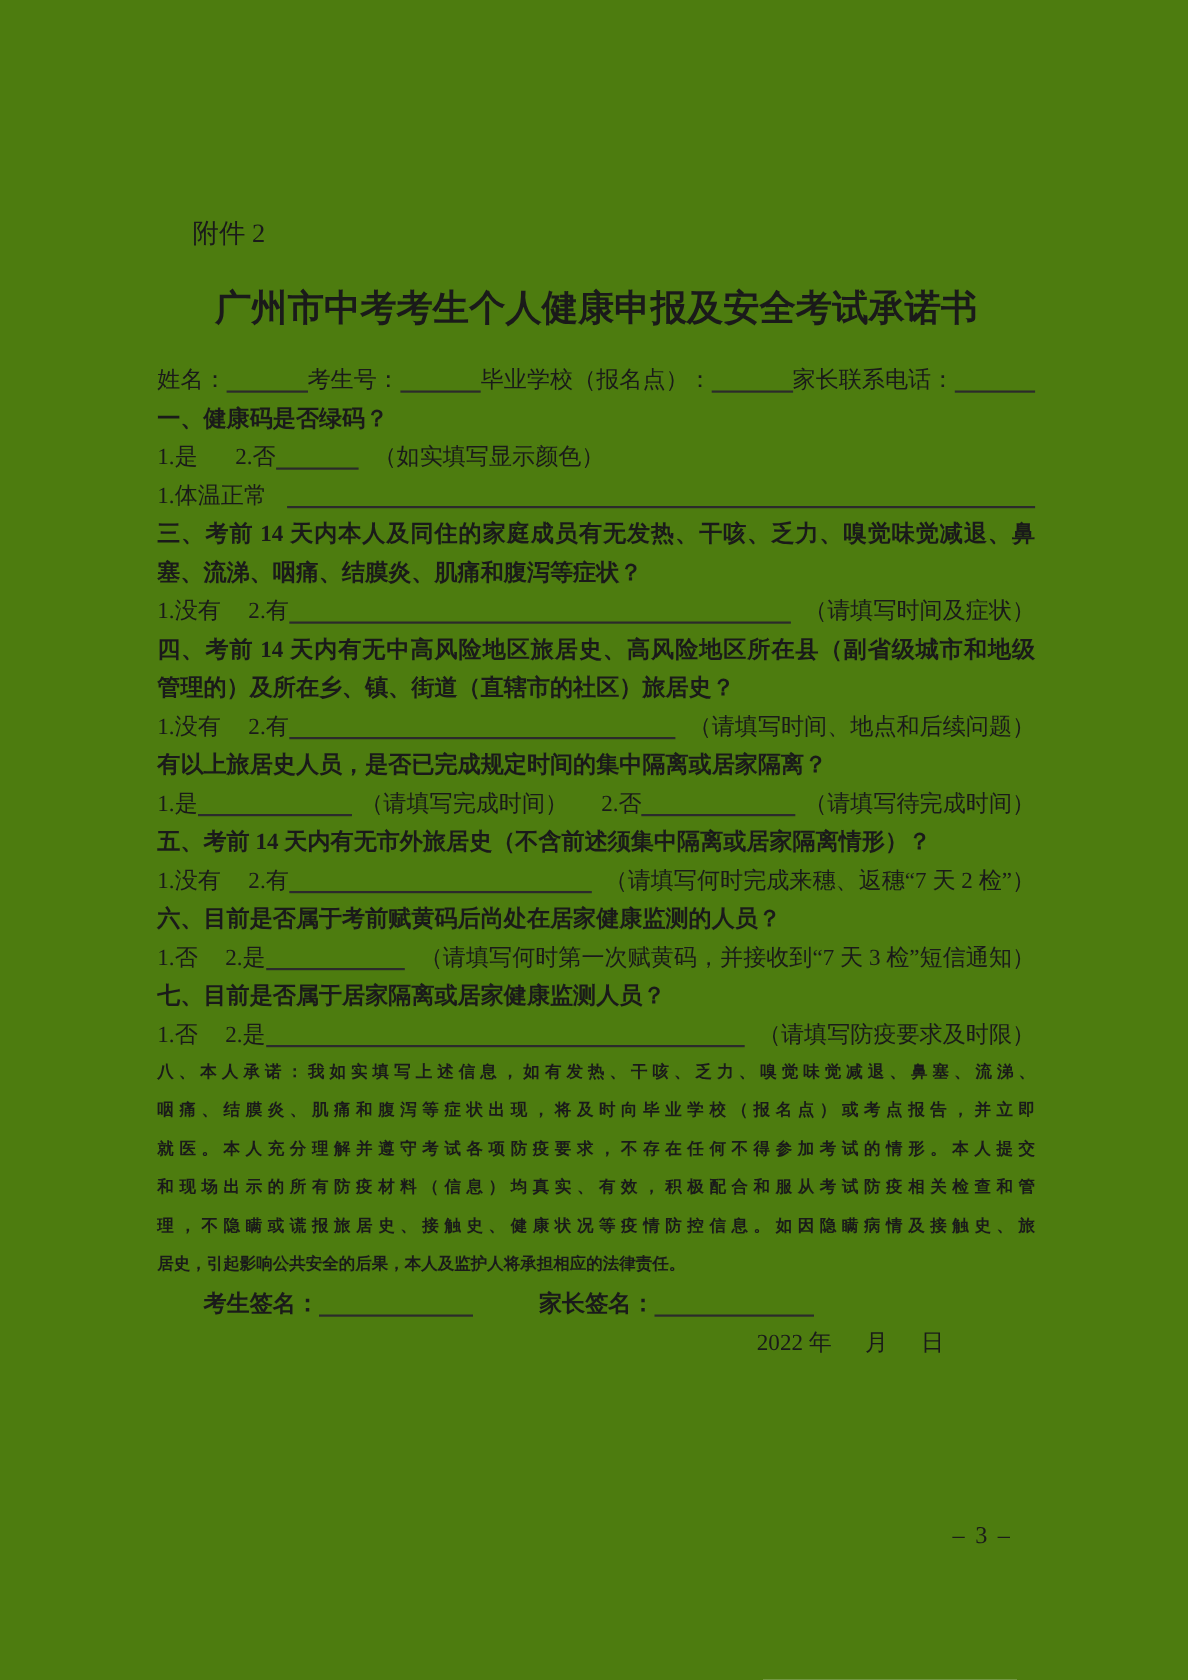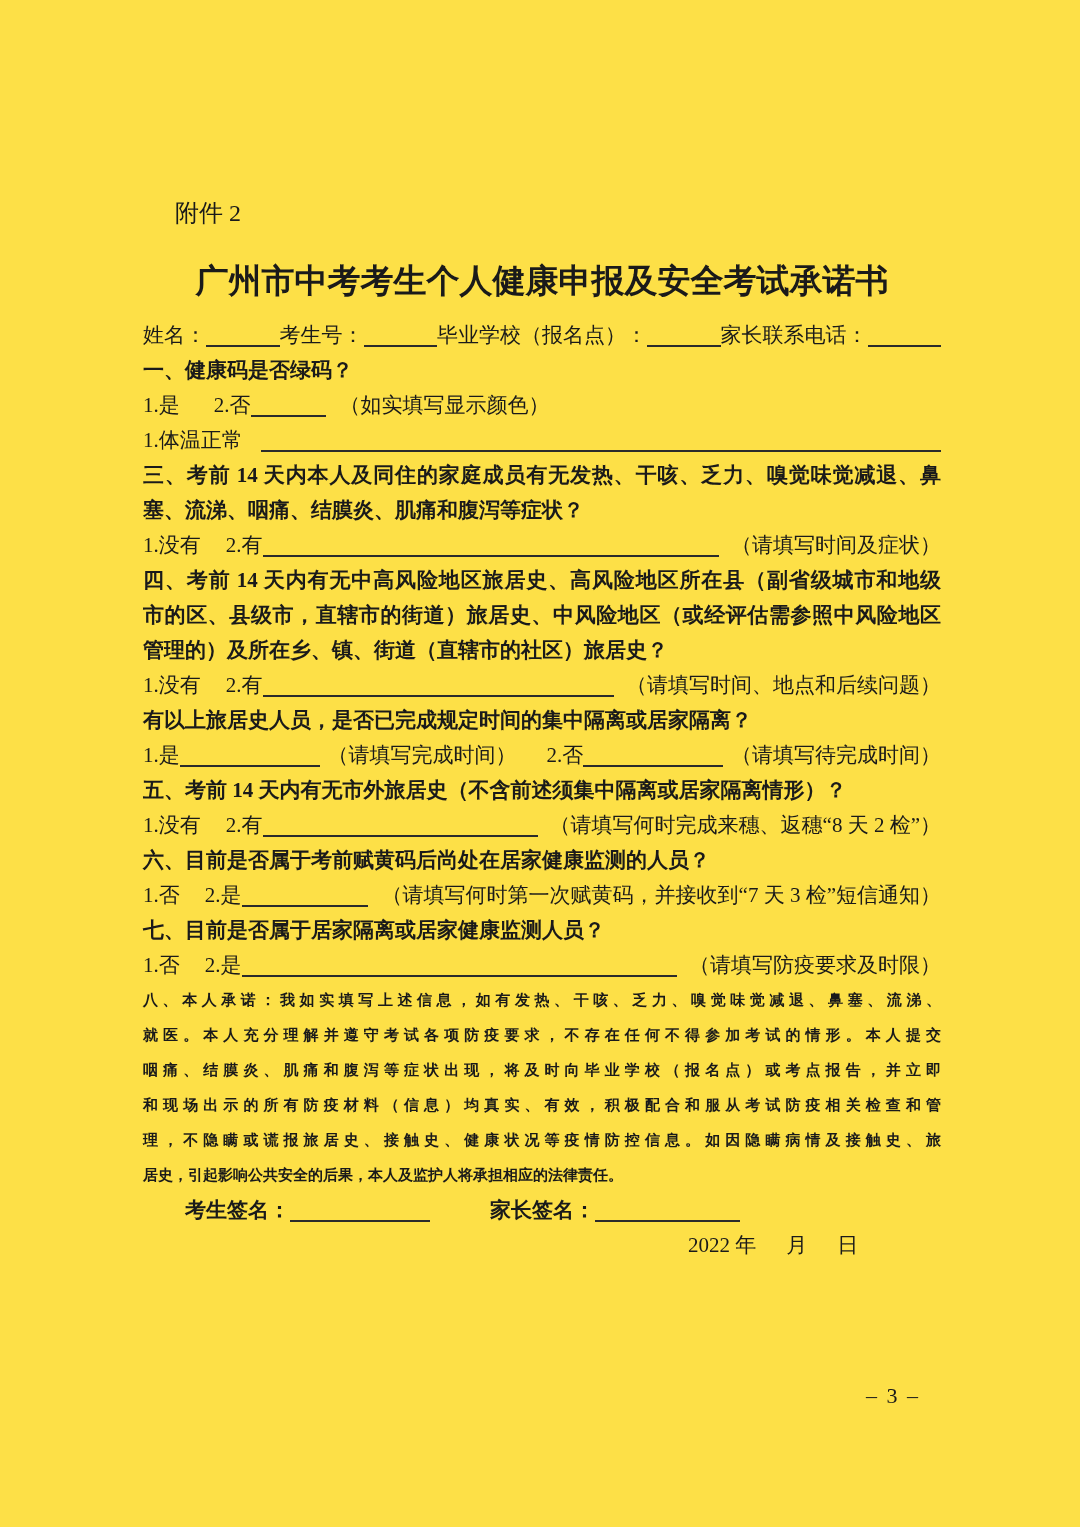--- a/index.html
+++ b/index.html
@@ -6,40 +6,40 @@
   html, body { margin: 0; padding: 0; }
   body {
     width: 1080px; height: 1527px;
     background: #ffffff;
     font-family: "Liberation Serif", serif;
     color: #1a1a1a;
   }
   .page {
     position: relative;
     width: 1080px; height: 1527px;
-    background: #fde047;
+    background: #4d7c0f;
     overflow: hidden;
   }
   .content {
     position: absolute; left: 143px; top: 0;
     width: 798px;
   }
   .attachment {
     padding-top: 196px;
     font-size: 24px; line-height: 34px;
     text-indent: 32px;
   }
   .doc-title {
     margin-top: 26px;
     font-size: 33px; font-weight: 700;
     line-height: 50px;
     text-align: center;
     white-space: nowrap;
   }
-  .lines { margin-top: 12px; }
+  .lines { margin-top: 22px; }
   .line {
     height: 35px; line-height: 35px;
     font-size: 21px;
   }
   .textline.just {
     text-align: justify;
     text-align-last: justify;
   }
   .flexline { display: flex; align-items: flex-end; }
   .flexline .run { white-space: pre; flex: 0 0 auto; line-height: 35px; }
@@ -94,21 +94,20 @@
         <div class="line textline heading"><span class="run">塞、流涕、咽痛、结膜炎、肌痛和腹泻等症状？</span></div>
         <div class="line flexline answer">
           <span class="run">1.没有</span>
           <span class="gap" style="width: 25px;"></span>
           <span class="run">2.有</span>
           <span class="blank fill"></span>
           <span class="gap" style="width: 12px;"></span>
           <span class="run">（请填写时间及症状）</span>
         </div>
         <div class="line textline heading just"><span class="run">四、考前 14 天内有无中高风险地区旅居史、高风险地区所在县（副省级城市和地级</span></div>
-        <div class="line textline heading just"><span class="run">市的区、县级市，直辖市的街道）旅居史、中风险地区（或经评估需参照中风险地区</span></div>
         <div class="line textline heading"><span class="run">管理的）及所在乡、镇、街道（直辖市的社区）旅居史？</span></div>
         <div class="line flexline answer">
           <span class="run">1.没有</span>
           <span class="gap" style="width: 25px;"></span>
           <span class="run">2.有</span>
           <span class="blank fill"></span>
           <span class="gap" style="width: 12px;"></span>
           <span class="run">（请填写时间、地点和后续问题）</span>
         </div>
         <div class="line textline heading"><span class="run">有以上旅居史人员，是否已完成规定时间的集中隔离或居家隔离？</span></div>
@@ -123,43 +122,43 @@
           <span class="gap" style="width: 8px;"></span>
           <span class="run">（请填写待完成时间）</span>
         </div>
         <div class="line textline heading"><span class="run">五、考前 14 天内有无市外旅居史（不含前述须集中隔离或居家隔离情形）？</span></div>
         <div class="line flexline answer">
           <span class="run">1.没有</span>
           <span class="gap" style="width: 25px;"></span>
           <span class="run">2.有</span>
           <span class="blank fill"></span>
           <span class="gap" style="width: 12px;"></span>
-          <span class="run">（请填写何时完成来穗、返穗“8 天 2 检”）</span>
+          <span class="run">（请填写何时完成来穗、返穗“7 天 2 检”）</span>
         </div>
         <div class="line textline heading"><span class="run">六、目前是否属于考前赋黄码后尚处在居家健康监测的人员？</span></div>
         <div class="line flexline answer">
           <span class="run">1.否</span>
           <span class="gap" style="width: 25px;"></span>
           <span class="run">2.是</span>
           <span class="blank fill"></span>
           <span class="gap" style="width: 14px;"></span>
           <span class="run">（请填写何时第一次赋黄码，并接收到“7 天 3 检”短信通知）</span>
         </div>
         <div class="line textline heading"><span class="run">七、目前是否属于居家隔离或居家健康监测人员？</span></div>
         <div class="line flexline answer">
           <span class="run">1.否</span>
           <span class="gap" style="width: 25px;"></span>
           <span class="run">2.是</span>
           <span class="blank fill"></span>
           <span class="gap" style="width: 12px;"></span>
           <span class="run">（请填写防疫要求及时限）</span>
         </div>
         <div class="line textline commit just"><span class="run">八、本人承诺：我如实填写上述信息，如有发热、干咳、乏力、嗅觉味觉减退、鼻塞、流涕、</span></div>
+        <div class="line textline commit just"><span class="run">咽痛、结膜炎、肌痛和腹泻等症状出现，将及时向毕业学校（报名点）或考点报告，并立即</span></div>
         <div class="line textline commit just"><span class="run">就医。本人充分理解并遵守考试各项防疫要求，不存在任何不得参加考试的情形。本人提交</span></div>
-        <div class="line textline commit just"><span class="run">咽痛、结膜炎、肌痛和腹泻等症状出现，将及时向毕业学校（报名点）或考点报告，并立即</span></div>
         <div class="line textline commit just"><span class="run">和现场出示的所有防疫材料（信息）均真实、有效，积极配合和服从考试防疫相关检查和管</span></div>
         <div class="line textline commit just"><span class="run">理，不隐瞒或谎报旅居史、接触史、健康状况等疫情防控信息。如因隐瞒病情及接触史、旅</span></div>
         <div class="line textline commit"><span class="run">居史，引起影响公共安全的后果，本人及监护人将承担相应的法律责任。</span></div>
         <div class="line flexline sig">
           <span class="gap" style="width: 42px;"></span>
           <span class="run">考生签名：</span>
           <span class="blank" style="width: 140px;"></span>
           <span class="gap" style="width: 60px;"></span>
           <span class="run">家长签名：</span>
           <span class="blank" style="width: 145px;"></span>

